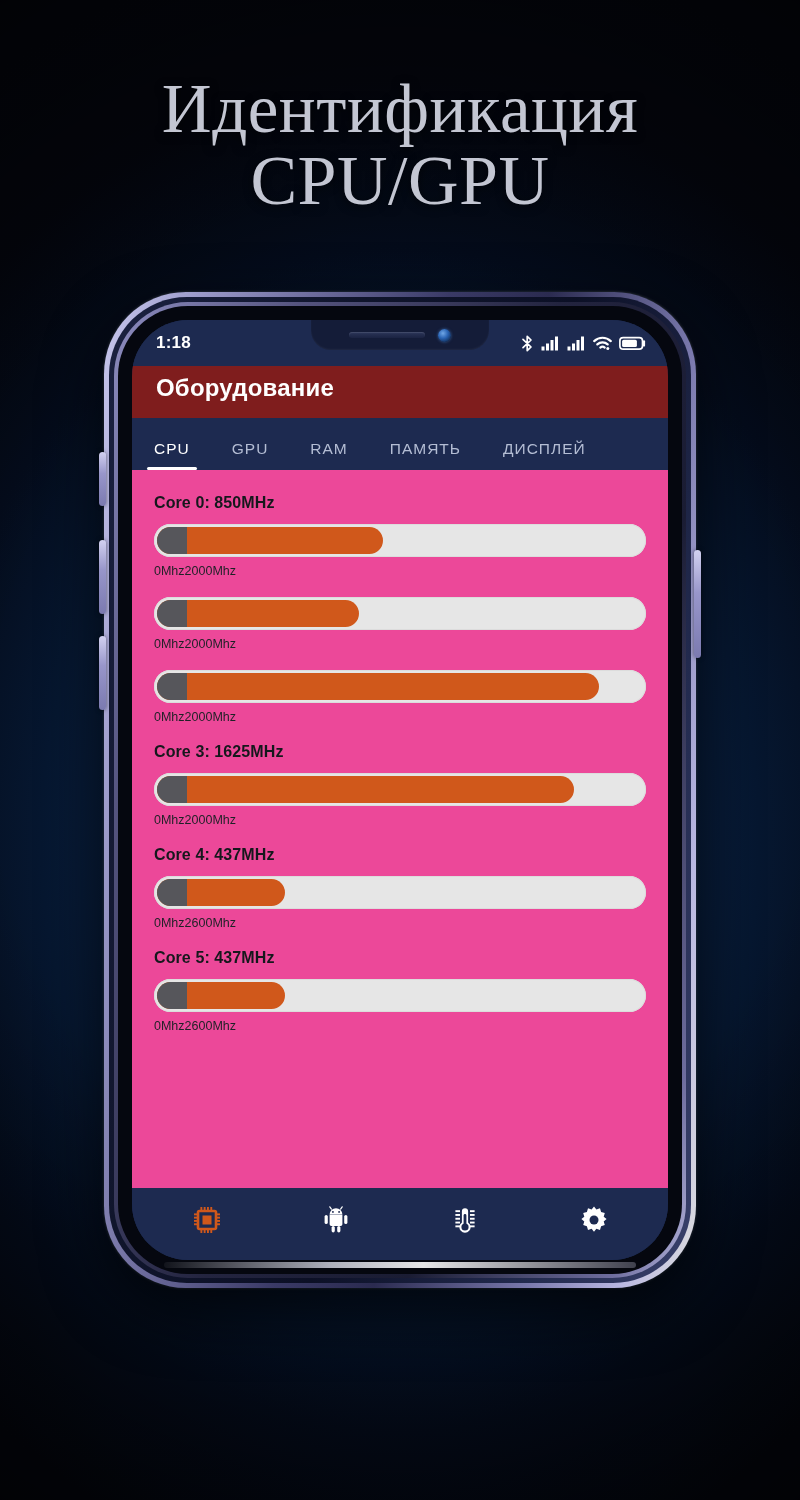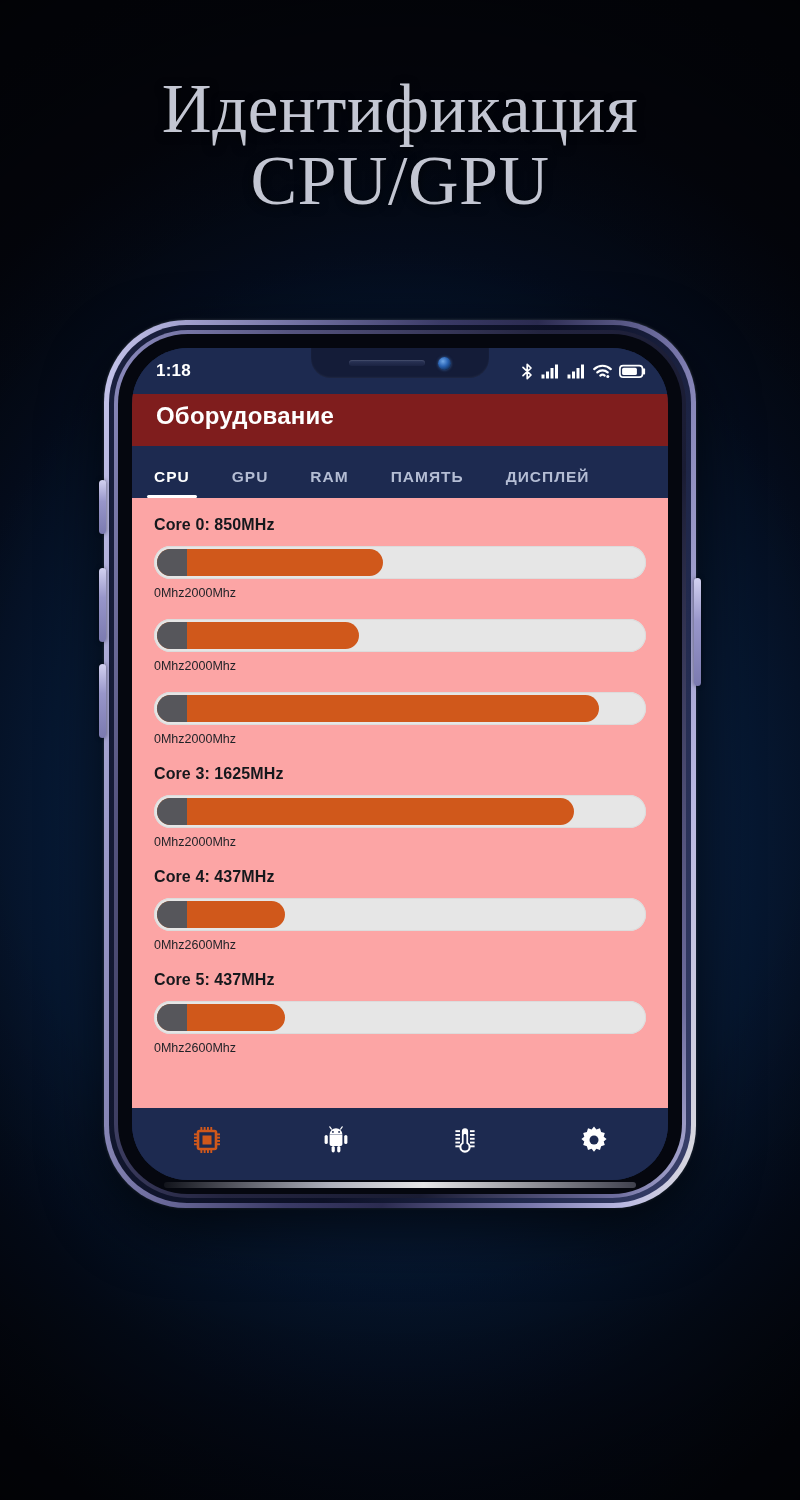--- a/index.html
+++ b/index.html
@@ -42,23 +42,23 @@
     color: #c3c6d2;
     text-shadow: 0 2px 10px rgba(0,0,0,0.6);
   }
   .promo-line1 { font-size: 69px; display: block; letter-spacing: 0.5px; margin-top: 40px; }
   .promo-line2 { font-size: 70px; display: block; letter-spacing: 0.5px; }
 
   
   .phone {
     position: absolute;
     left: 104px;
-    top: 320px;
+    top: 292px;
     width: 592px;
-    height: 888px;
+    height: 996px;
   }
 
   
   .phone-outer {
     position: absolute;
     inset: 0;
     border-radius: 82px;
     background: linear-gradient(100deg, #c9c8ee 0%, #9d9ccb 12%, #6e6d9e 27%, #3a3a66 45%, #2b2b50 58%, #7a79ad 78%, #b9b8e2 90%, #dededf 100%);
     box-shadow: 0 22px 60px rgba(0,0,0,0.7), 0 0 3px rgba(255,255,255,0.25);
   }
@@ -176,21 +176,21 @@
     align-items: flex-end;
     padding: 0 22px;
     height: 52px;
     overflow: hidden;
     flex: 0 0 auto;
     white-space: nowrap;
   }
   .tab {
     color: #b4bdd4;
     font-size: 15.5px;
-    font-weight: bold;
+    font-weight: normal;
     letter-spacing: 1px;
     padding: 0 0 12px 0;
     margin-right: 42px;
     position: relative;
     flex: 0 0 auto;
   }
   .tab:last-child { margin-right: 0; text-align: right; }
   .tab.active { color: #ffffff; }
   .tab.active::after {
     content: "";
@@ -199,22 +199,22 @@
     right: -7px;
     bottom: 0;
     height: 3px;
     background: #ffffff;
     border-radius: 2px;
   }
 
   
   .content {
     flex: 1 1 auto;
-    background: #fca5a5;
-    padding: 18px 22px 0;
+    background: #ec4899;
+    padding: 24px 22px 0;
     overflow: hidden;
   }
   .core-item { margin-bottom: 19px; }
   .core-label {
     font-size: 16px;
     font-weight: bold;
     color: #15181c;
     letter-spacing: 0.1px;
     margin-bottom: 12px;
   }

